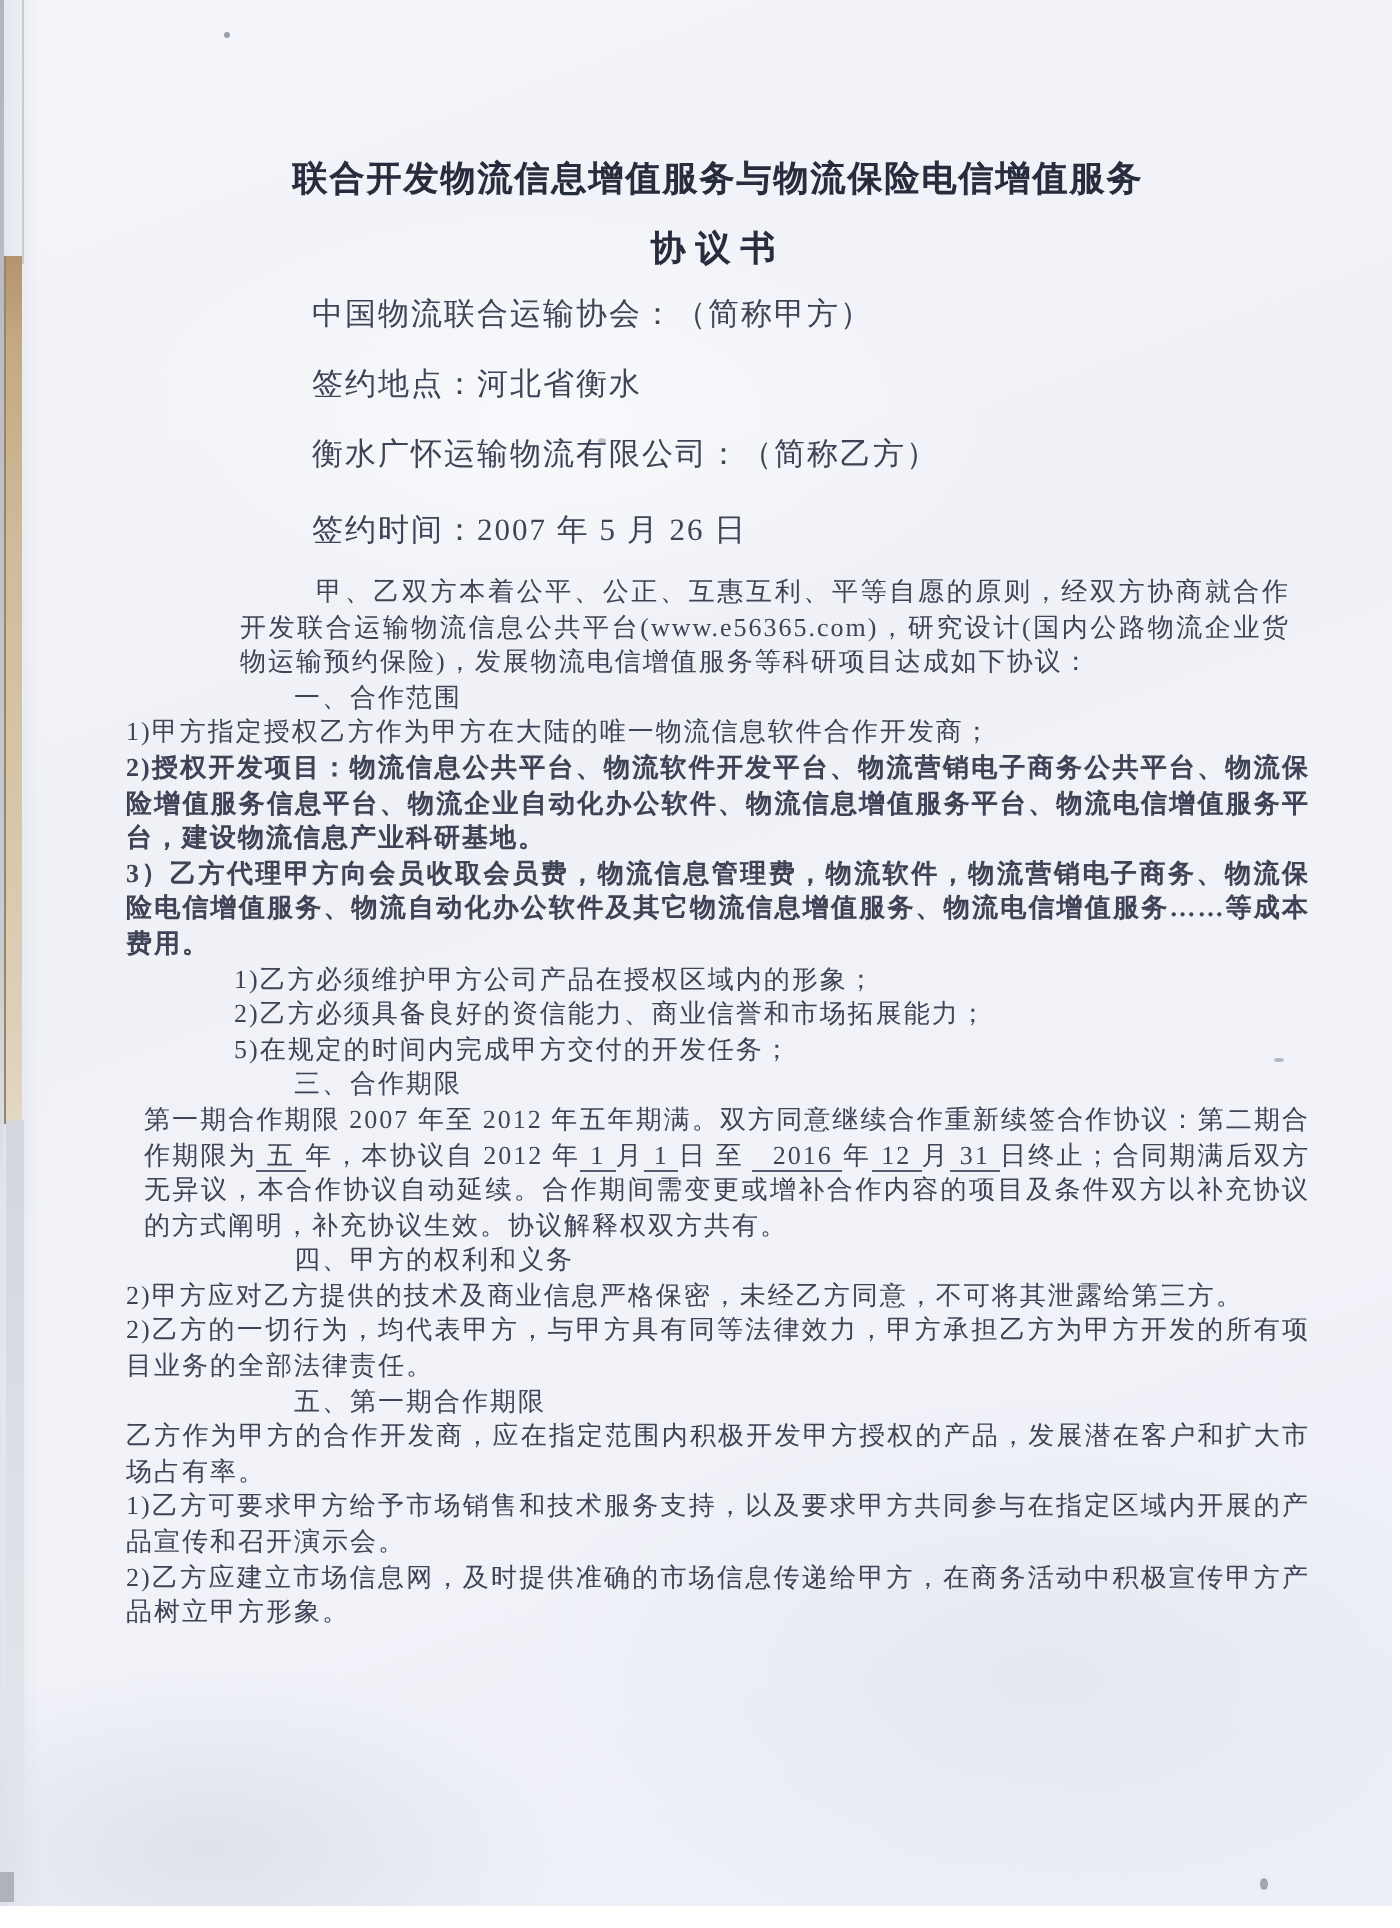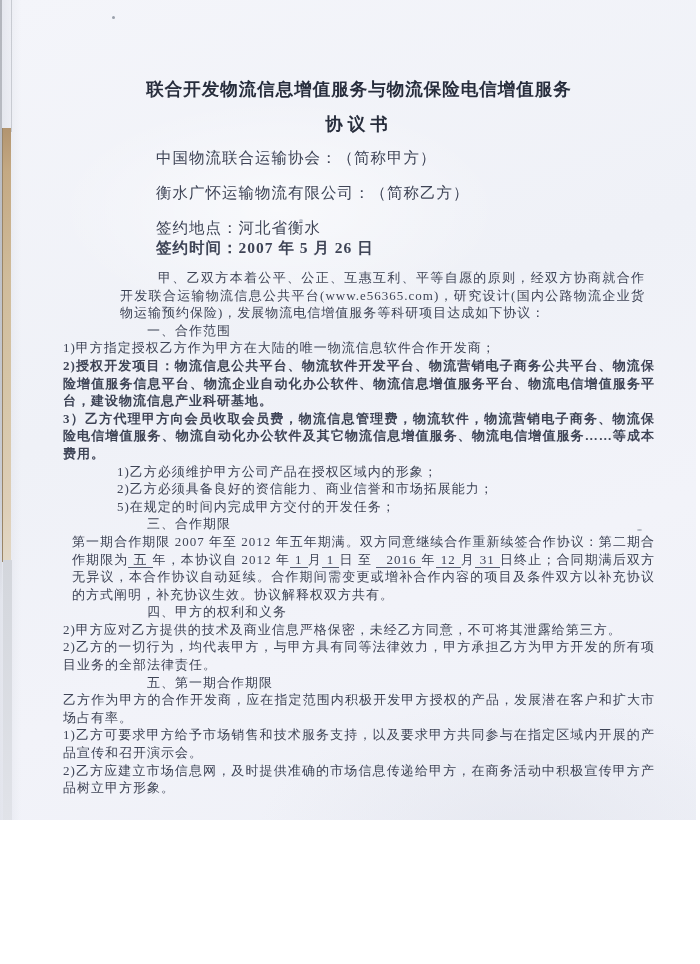--- a/index.html
+++ b/index.html
@@ -1,16 +1,16 @@
 <!DOCTYPE html>
 <html><head>
 <meta charset="utf-8">
 <style>
   html,body{margin:0;padding:0;background:#ffffff;}
-  .viewport{position:relative;width:700px;height:820px;overflow:hidden;background:#ffffff;
+  .viewport{position:relative;width:700px;height:964px;overflow:hidden;background:#ffffff;
     font-family:"Liberation Serif","DejaVu Serif",serif;}
   
   .paper{position:absolute;left:0;top:0;width:696px;height:953px;
     background:linear-gradient(160deg,#f4f5fa 0%,#eff1f7 38%,#f2f3f9 62%,#edeff6 100%);}
   .paper::before{content:"";position:absolute;inset:0;pointer-events:none;
     background:
       radial-gradient(ellipse 320px 160px at 40% 22%, rgba(255,255,255,.55), rgba(255,255,255,0) 70%),
       radial-gradient(ellipse 380px 200px at 75% 88%, rgba(219,222,232,.45), rgba(219,222,232,0) 70%),
       radial-gradient(ellipse 280px 140px at 15% 97%, rgba(208,211,222,.5), rgba(208,211,222,0) 65%),
       linear-gradient(90deg, rgba(186,191,203,.28), rgba(186,191,203,0) 3%);}
@@ -32,21 +32,21 @@
   
   .content{position:absolute;left:63px;top:0;width:592px;color:#3e4456;}
   .doc-title{margin:78px 0 0 0;text-align:center;font-size:17.5px;font-weight:bold;
     letter-spacing:1px;color:#272d3c;line-height:22px;}
   .doc-subtitle{margin:13px 0 0 0;text-align:center;font-size:17.5px;font-weight:bold;
     letter-spacing:5px;color:#272d3c;line-height:22px;}
   .meta{margin:0 0 0 93px;font-size:15.5px;letter-spacing:1px;line-height:18px;}
   .meta.party-a{margin-top:14px;}
   .meta.party-b{margin-top:17px;}
   .meta.place{margin-top:17px;}
-  .meta.time{margin-top:2px;font-weight:bold;}
+  .meta.time{margin-top:20px;}
   .body-text p{margin:0;font-size:13px;letter-spacing:1px;line-height:17.6px;
     text-align:justify;color:#3e4456;}
   .preamble{margin-top:12px !important;padding-left:57px;padding-right:10px;text-indent:38px;}
   .heading{padding-left:84px;text-align:left;}
   .heading.sm{padding-left:65px;}
   .bold{font-weight:bold;color:#30384c;letter-spacing:0.6px;}
   .indent-block{padding-left:54px;}
   .indent-sm{padding-left:9px;}
   .blank{border-bottom:1px solid #565d72;padding:0 5px;}
   .blank.wide{padding-left:10px;}
@@ -65,22 +65,22 @@
     <div class="speck s1"></div>
     <div class="speck s2"></div>
     <div class="speck s3"></div>
     <div class="speck s4"></div>
 
     <div class="content">
       <div class="doc-title">联合开发物流信息增值服务与物流保险电信增值服务</div>
       <div class="doc-subtitle">协议书</div>
 
       <div class="meta party-a">中国物流联合运输协会：（简称甲方）</div>
+      <div class="meta place">签约地点：河北省衡水</div>
       <div class="meta party-b">衡水广怀运输物流有限公司：（简称乙方）</div>
-      <div class="meta place">签约地点：河北省衡水</div>
       <div class="meta time">签约时间：2007 年 5 月 26 日</div>
 
       <div class="body-text">
         <p class="preamble">甲、乙双方本着公平、公正、互惠互利、平等自愿的原则，经双方协商就合作开发联合运输物流信息公共平台(www.e56365.com)，研究设计(国内公路物流企业货物运输预约保险)，发展物流电信增值服务等科研项目达成如下协议：</p>
 
         <p class="heading">一、合作范围</p>
         <p>1)甲方指定授权乙方作为甲方在大陆的唯一物流信息软件合作开发商；</p>
         <p class="bold">2)授权开发项目：物流信息公共平台、物流软件开发平台、物流营销电子商务公共平台、物流保险增值服务信息平台、物流企业自动化办公软件、物流信息增值服务平台、物流电信增值服务平台，建设物流信息产业科研基地。</p>
         <p class="bold">3）乙方代理甲方向会员收取会员费，物流信息管理费，物流软件，物流营销电子商务、物流保险电信增值服务、物流自动化办公软件及其它物流信息增值服务、物流电信增值服务……等成本费用。</p>
 

